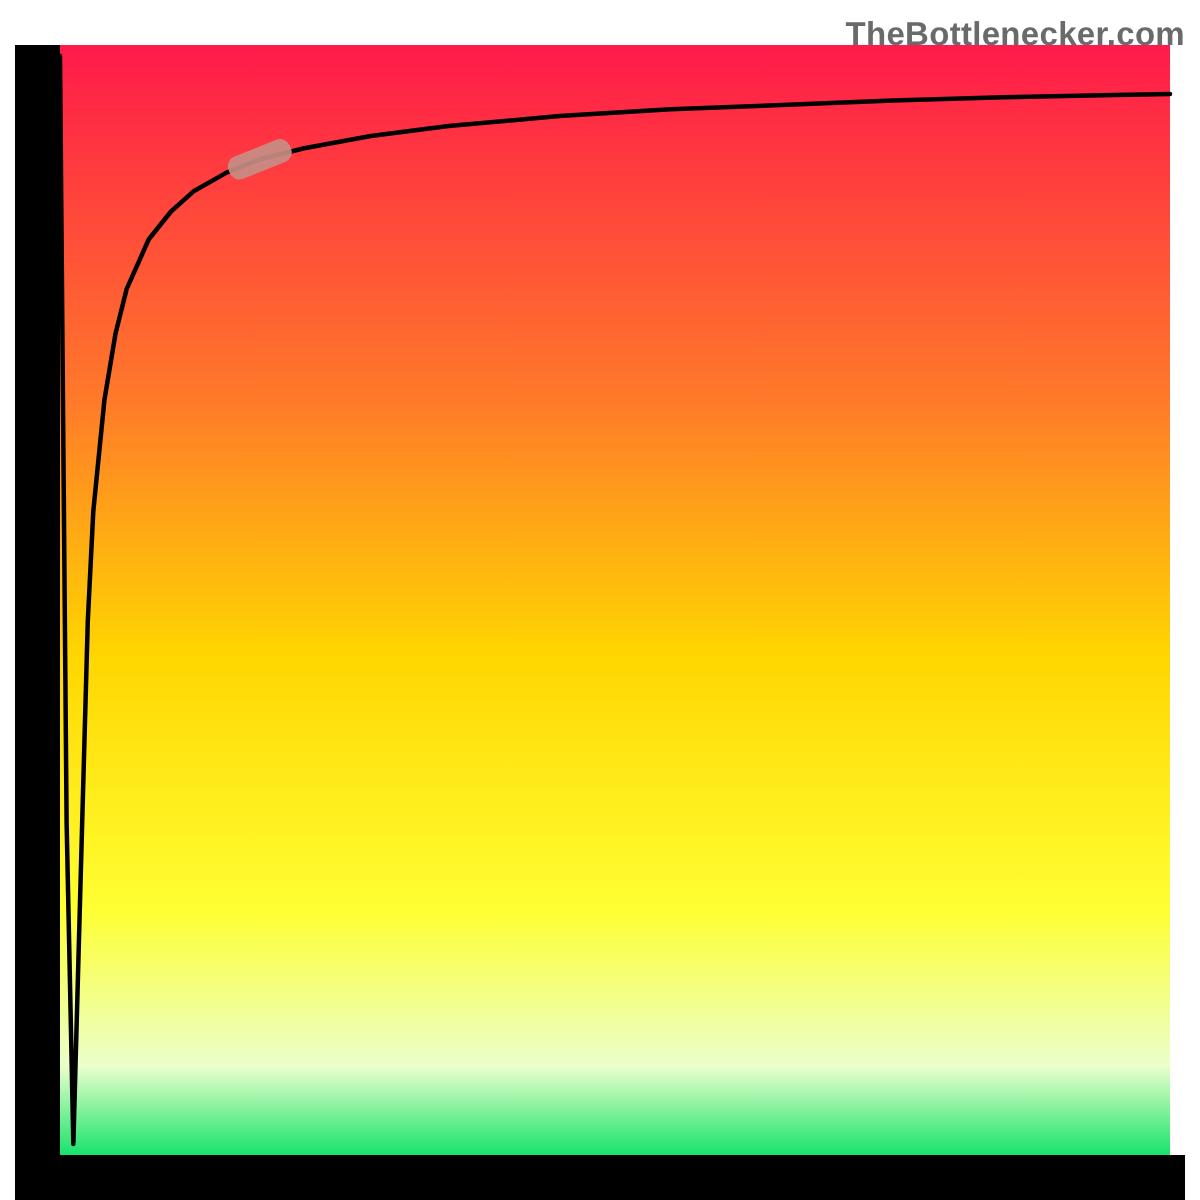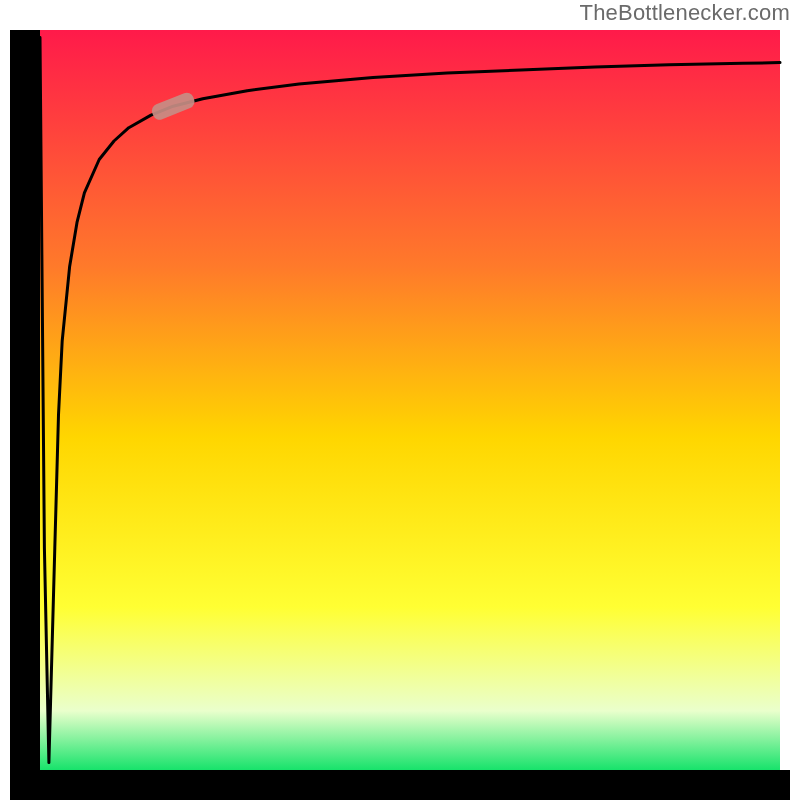--- a/index.html
+++ b/index.html
@@ -11,25 +11,25 @@
     background: #ffffff;
     font-family: Arial, Helvetica, sans-serif;
   }
   .chart-container {
     position: relative;
     width: 800px;
     height: 800px;
   }
   .watermark {
     position: absolute;
-    top: 0;
+    top: 10px;
     right: 10px;
     color: #6a6a6a;
     font-size: 22px;
-    font-weight: 400;
+    font-weight: 700;
     z-index: 5;
     letter-spacing: 0.2px;
   }
   svg.plot {
     position: absolute;
     left: 0;
     top: 0;
     width: 800px;
     height: 800px;
   }

